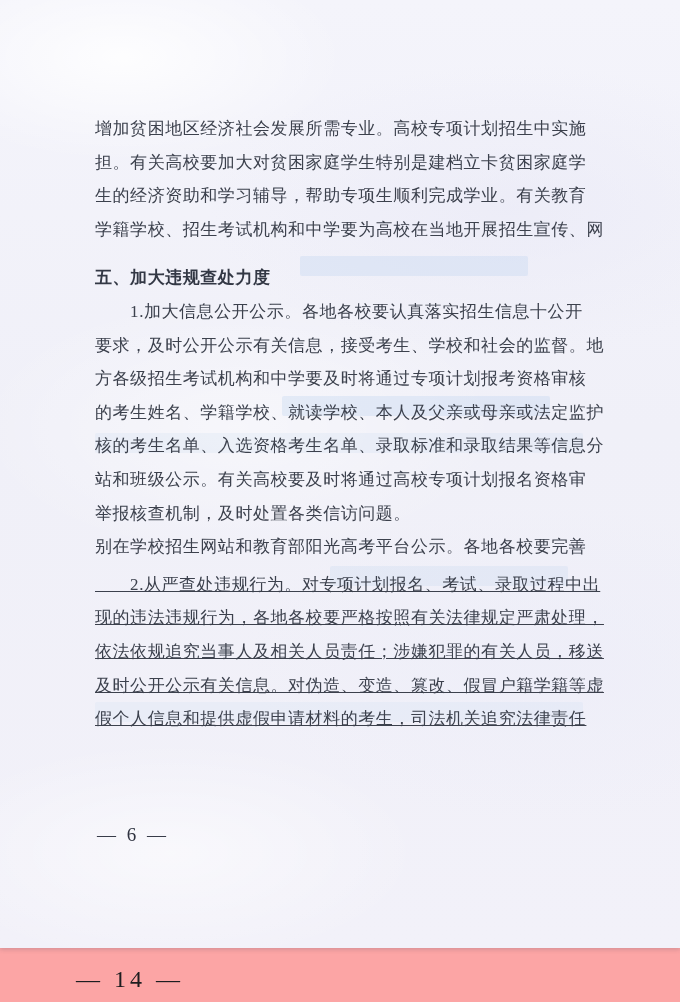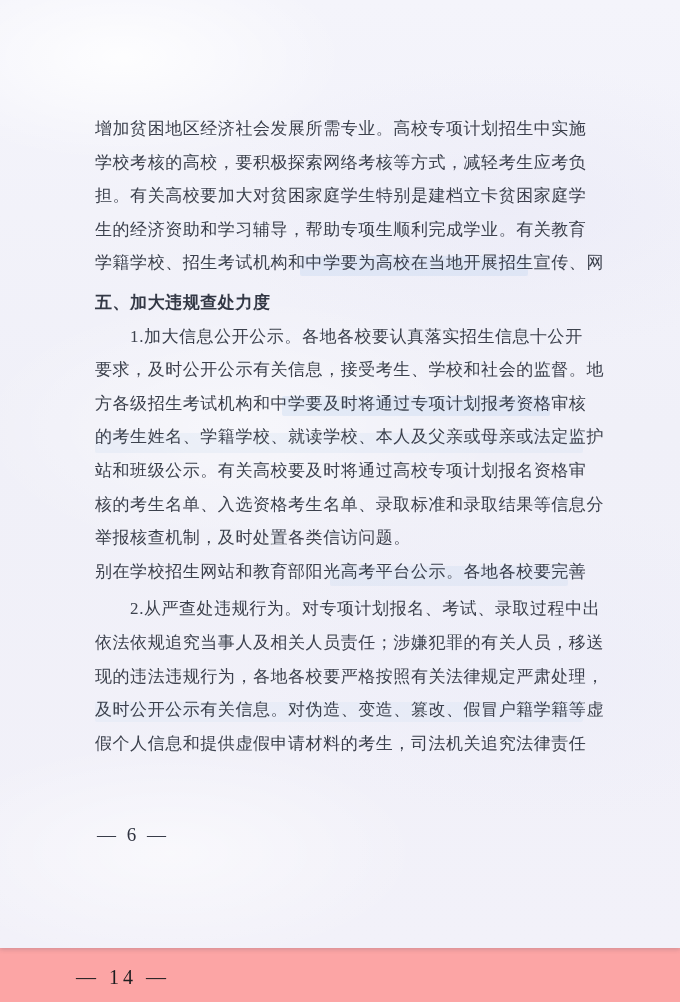--- a/index.html
+++ b/index.html
@@ -38,39 +38,39 @@
   .doc-body {
     position: absolute;
     left: 95px; top: 112px;
     width: 496px;
     color: #3c414d;
     font-size: 17px;
     letter-spacing: 0.55px;
     line-height: 33.6px;
   }
   .para { margin: 0; }
-  .para + .para { margin-top: 4px; }
+  .para + .para { margin-top: 4px; text-decoration: underline; }
   .line { white-space: nowrap; }
   .section-heading {
     font-weight: bold;
     color: #333845;
-    margin-top: 6px;
+    margin-top: 15px;
     white-space: nowrap;
   }
   .inner-pageno {
     position: absolute;
     left: 97px; top: 824px;
     font-size: 19px;
     letter-spacing: 3px;
     color: #2f3340;
   }
   .outer-pageno {
     position: absolute;
     left: 76px; top: 966px;
-    font-size: 20px;
+    font-size: 24px;
     letter-spacing: 4px;
     color: #1d1d1f;
   }
 </style>
 </head>
 <body>
 
 <div class="sheet">
 
   <div class="scan">
@@ -78,43 +78,42 @@
     <div class="hl" style="left:300px; top:256px; width:228px; height:20px;"></div>
     <div class="hl" style="left:282px; top:396px; width:268px; height:20px;"></div>
     <div class="hl" style="left:95px;  top:433px; width:488px; height:20px; opacity:0.5;"></div>
     <div class="hl" style="left:330px; top:566px; width:238px; height:20px; opacity:0.7;"></div>
     <div class="hl" style="left:95px;  top:702px; width:488px; height:20px; opacity:0.45;"></div>
 
     <div class="doc-body">
 
       <div class="para">
           <div class="line">增加贫困地区经济社会发展所需专业。高校专项计划招生中实施</div>
-          <div class="line">学校考核的高校，要积极探索网络考核等方式，减轻考生应考负</div>
           <div class="line">担。有关高校要加大对贫困家庭学生特别是建档立卡贫困家庭学</div>
           <div class="line">生的经济资助和学习辅导，帮助专项生顺利完成学业。有关教育</div>
           <div class="line">学籍学校、招生考试机构和中学要为高校在当地开展招生宣传、网</div>
         </div>
 
       <div class="section-heading">五、加大违规查处力度</div>
 
       <div class="para">
           <div class="line">　　1.加大信息公开公示。各地各校要认真落实招生信息十公开</div>
           <div class="line">要求，及时公开公示有关信息，接受考生、学校和社会的监督。地</div>
           <div class="line">方各级招生考试机构和中学要及时将通过专项计划报考资格审核</div>
           <div class="line">的考生姓名、学籍学校、就读学校、本人及父亲或母亲或法定监护</div>
+          <div class="line">核的考生名单、入选资格考生名单、录取标准和录取结果等信息分</div>
           <div class="line">站和班级公示。有关高校要及时将通过高校专项计划报名资格审</div>
-          <div class="line">核的考生名单、入选资格考生名单、录取标准和录取结果等信息分</div>
           <div class="line">举报核查机制，及时处置各类信访问题。</div>
           <div class="line">别在学校招生网站和教育部阳光高考平台公示。各地各校要完善</div>
         </div>
 
       <div class="para">
           <div class="line">　　2.从严查处违规行为。对专项计划报名、考试、录取过程中出</div>
+          <div class="line">现的违法违规行为，各地各校要严格按照有关法律规定严肃处理，</div>
           <div class="line">依法依规追究当事人及相关人员责任；涉嫌犯罪的有关人员，移送</div>
-          <div class="line">现的违法违规行为，各地各校要严格按照有关法律规定严肃处理，</div>
           <div class="line">及时公开公示有关信息。对伪造、变造、篡改、假冒户籍学籍等虚</div>
           <div class="line">假个人信息和提供虚假申请材料的考生，司法机关追究法律责任</div>
         </div>
 
     </div>
 
     <div class="inner-pageno">— 6 —</div>
 
   </div>
 

